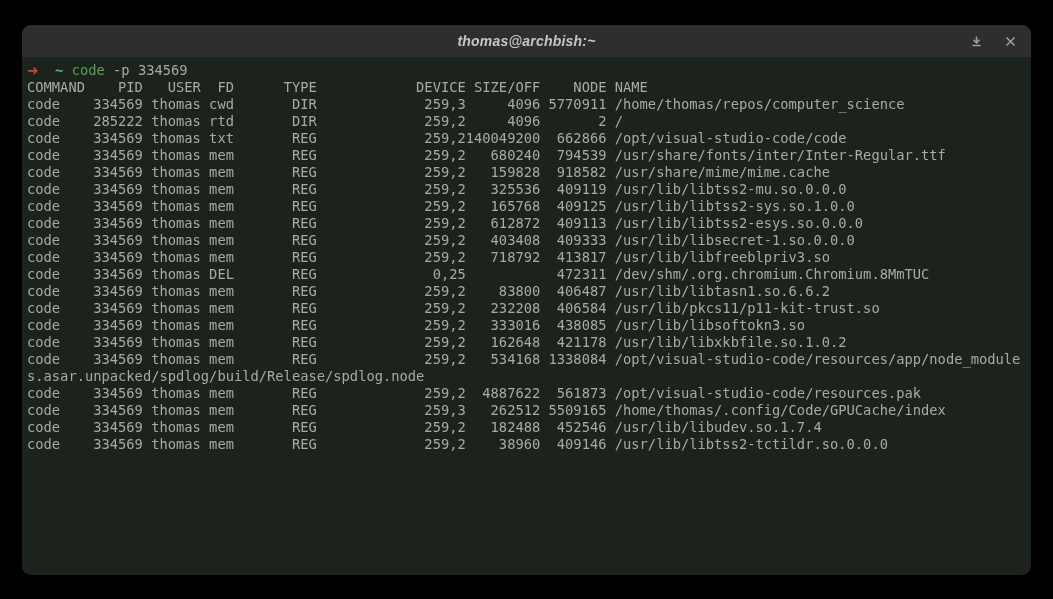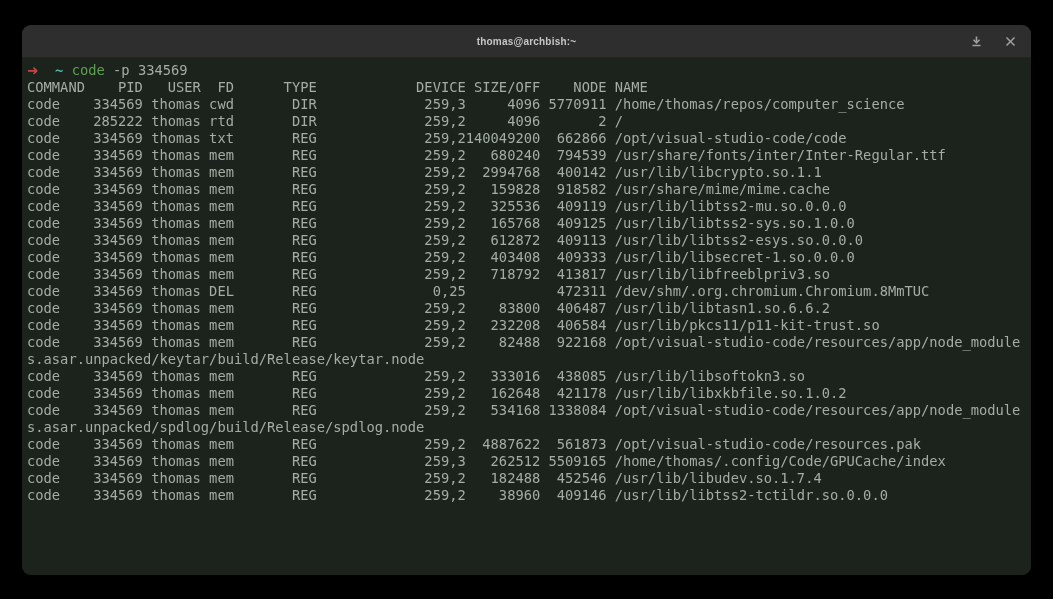--- a/index.html
+++ b/index.html
@@ -4,21 +4,21 @@
 <style>
   :root{
     --page-bg:#000000; --titlebar-bg:#2e2e2e; --titlebar-fg:#c6c6c6; --icon-fg:#9e9e9e;
     --term-bg:#1c231c; --term-fg:#a3ada4; --prompt-arrow:#c64540; --prompt-cwd:#4fb5ae; --prompt-cmd:#5ea152;
   }
   *{box-sizing:border-box;margin:0;padding:0;}
   html,body{width:1053px;height:599px;}
   body{background:var(--page-bg);position:relative;overflow:hidden;font-family:"Liberation Sans",sans-serif;}
   .window{position:absolute;left:22px;top:25px;width:1009px;height:550px;border-radius:9px;overflow:hidden;background:var(--term-bg);box-shadow:0 2px 14px rgba(0,0,0,.8);}
   .titlebar{height:33px;background:var(--titlebar-bg);display:flex;align-items:center;justify-content:center;position:relative;border-bottom:1px solid #232323;}
-  .title{font-size:10px;font-weight:bold;color:var(--titlebar-fg);letter-spacing:.2px;}
+  .title{font-size:14px;font-weight:bold;color:var(--titlebar-fg);letter-spacing:.2px;font-style:italic;}
   .controls{position:absolute;right:12px;top:0;height:33px;display:flex;align-items:center;gap:16px;}
   .ctl{background:none;border:none;width:18px;height:18px;display:flex;align-items:center;justify-content:center;cursor:pointer;padding:0;}
   .ctl svg{display:block;}
   .screen{height:517px;padding:4px 6px 0 5px;background:var(--term-bg);}
   pre.out{font-family:"DejaVu Sans Mono","Liberation Mono",monospace;font-size:13.75px;line-height:17px;color:var(--term-fg);white-space:pre-wrap;word-break:break-all;width:calc(120ch + 2px);}
   .p-arrow{color:var(--prompt-arrow);font-weight:bold;font-family:"DejaVu Sans","DejaVu Sans Mono",sans-serif;}
   .p-cwd{color:var(--prompt-cwd);font-weight:bold;}
   .p-cmd{color:var(--prompt-cmd);}
 </style>
 </head>
@@ -43,31 +43,29 @@
       </button>
     </div>
   </div>
   <div class="screen">
     <pre class="out"><span><span class="p-arrow">➜</span>  <span class="p-cwd">~</span> <span class="p-cmd">code</span> <span>-p 334569</span></span>
 <span id="lsof-table"><span>COMMAND    PID   USER  FD      TYPE            DEVICE SIZE/OFF    NODE NAME
 </span><span>code    334569 thomas cwd       DIR             259,3     4096 5770911 /home/thomas/repos/computer_science
 </span><span>code    285222 thomas rtd       DIR             259,2     4096       2 /
 </span><span>code    334569 thomas txt       REG             259,2140049200  662866 /opt/visual-studio-code/code
 </span><span>code    334569 thomas mem       REG             259,2   680240  794539 /usr/share/fonts/inter/Inter-Regular.ttf
-</span><span>code    334569 thomas mem       REG             259,2  2994768  400142 /usr/lib/libcrypto.so.1.1
 </span><span>code    334569 thomas mem       REG             259,2   159828  918582 /usr/share/mime/mime.cache
 </span><span>code    334569 thomas mem       REG             259,2   325536  409119 /usr/lib/libtss2-mu.so.0.0.0
 </span><span>code    334569 thomas mem       REG             259,2   165768  409125 /usr/lib/libtss2-sys.so.1.0.0
 </span><span>code    334569 thomas mem       REG             259,2   612872  409113 /usr/lib/libtss2-esys.so.0.0.0
 </span><span>code    334569 thomas mem       REG             259,2   403408  409333 /usr/lib/libsecret-1.so.0.0.0
 </span><span>code    334569 thomas mem       REG             259,2   718792  413817 /usr/lib/libfreeblpriv3.so
 </span><span>code    334569 thomas DEL       REG              0,25           472311 /dev/shm/.org.chromium.Chromium.8MmTUC
 </span><span>code    334569 thomas mem       REG             259,2    83800  406487 /usr/lib/libtasn1.so.6.6.2
 </span><span>code    334569 thomas mem       REG             259,2   232208  406584 /usr/lib/pkcs11/p11-kit-trust.so
-</span><span>code    334569 thomas mem       REG             259,2    82488  922168 /opt/visual-studio-code/resources/app/node_modules.asar.unpacked/keytar/build/Release/keytar.node
 </span><span>code    334569 thomas mem       REG             259,2   333016  438085 /usr/lib/libsoftokn3.so
 </span><span>code    334569 thomas mem       REG             259,2   162648  421178 /usr/lib/libxkbfile.so.1.0.2
 </span><span>code    334569 thomas mem       REG             259,2   534168 1338084 /opt/visual-studio-code/resources/app/node_modules.asar.unpacked/spdlog/build/Release/spdlog.node
 </span><span>code    334569 thomas mem       REG             259,2  4887622  561873 /opt/visual-studio-code/resources.pak
 </span><span>code    334569 thomas mem       REG             259,3   262512 5509165 /home/thomas/.config/Code/GPUCache/index
 </span><span>code    334569 thomas mem       REG             259,2   182488  452546 /usr/lib/libudev.so.1.7.4
 </span><span>code    334569 thomas mem       REG             259,2    38960  409146 /usr/lib/libtss2-tctildr.so.0.0.0
 </span></span></pre>
   </div>
 </div>

